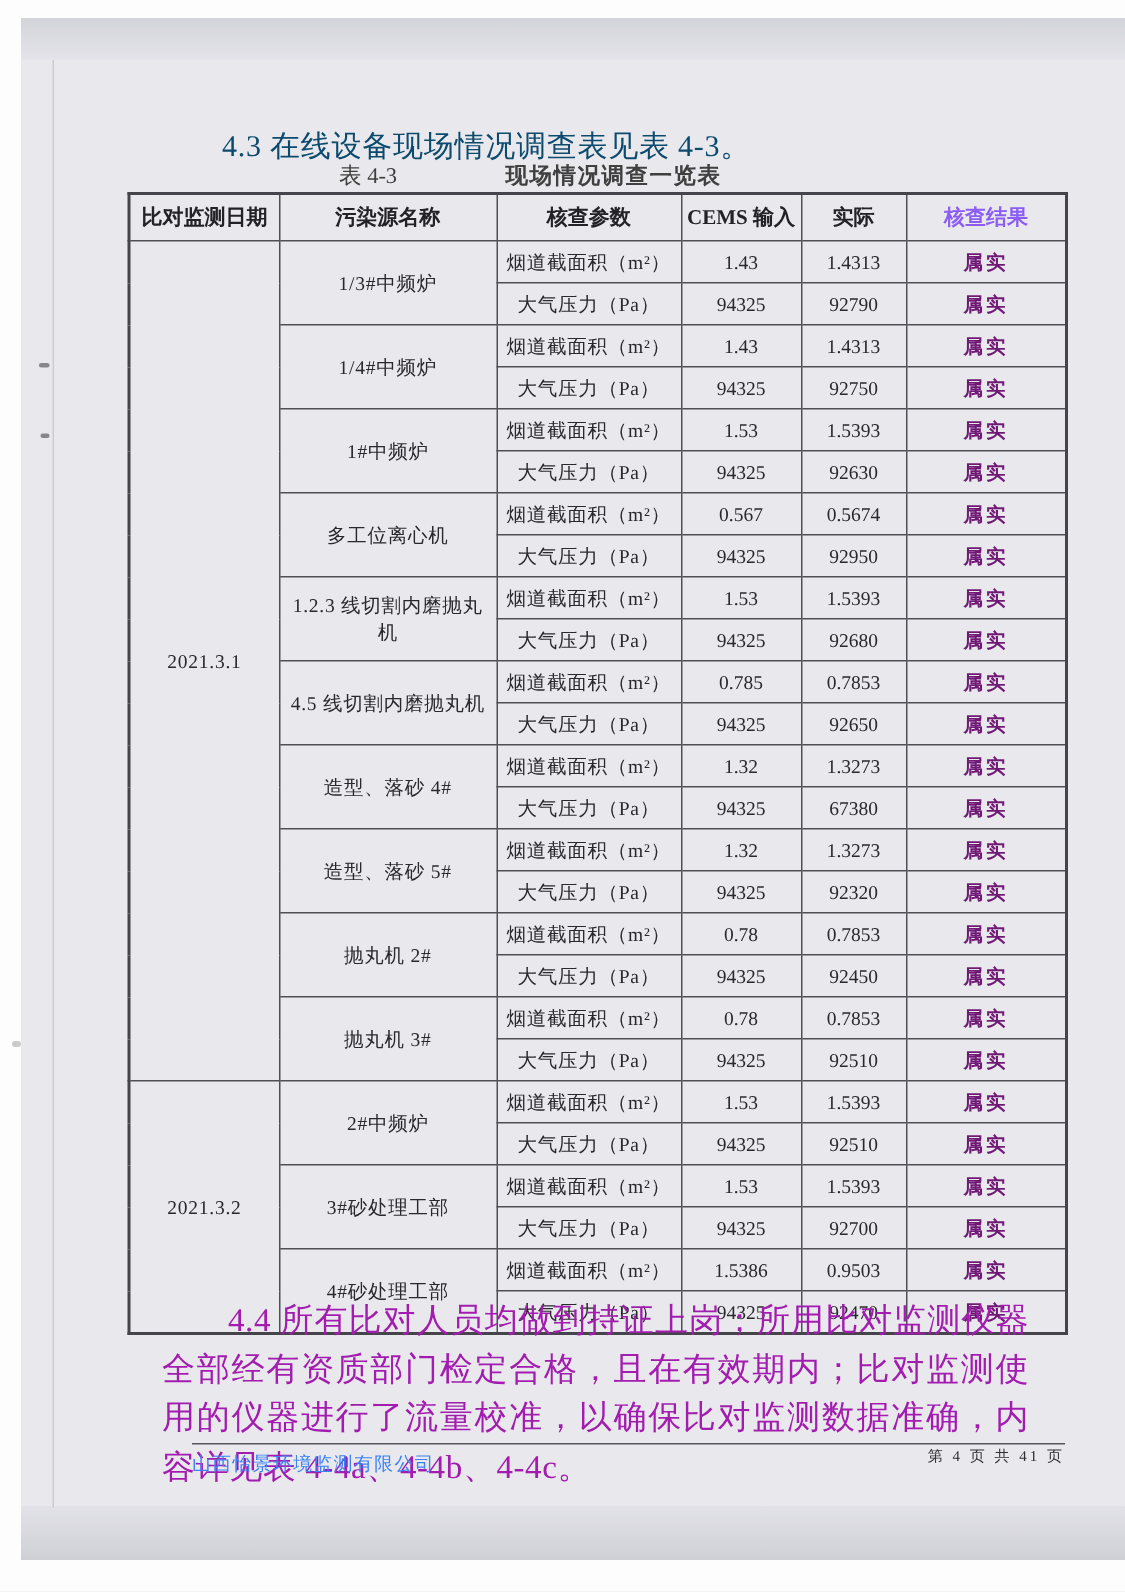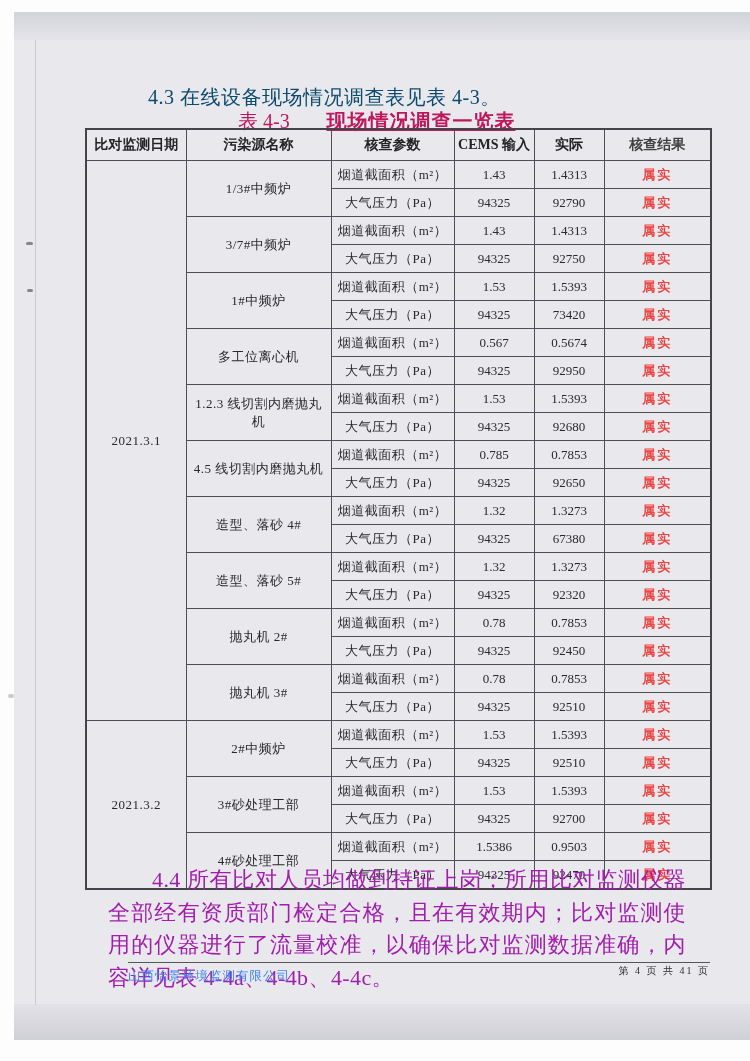--- a/index.html
+++ b/index.html
@@ -29,41 +29,41 @@
   .speck{position:absolute;background:#6d6d72;border-radius:2px;opacity:.8;}
   .speck.s1{left:26px;top:242px;width:7px;height:3px;}
   .speck.s2{left:27px;top:289px;width:6px;height:3px;}
   .speck.s3{left:8px;top:694px;width:6px;height:4px;opacity:.35;}
 
   .heading{
     position:absolute;left:108px;top:84px;width:600px;
     font-size:20px;letter-spacing:.5px;text-indent:2em;color:#0c4a6e;
   }
   .caption{
-    position:absolute;left:120px;top:108px;width:602px;height:20px;
-    font-size:20px;color:#be185d;
+    position:absolute;left:108px;top:108px;width:602px;height:20px;
+    font-size:15px;color:#404040;
   }
   .caption .tbl-label{position:absolute;left:118px;top:0;}
-  .caption .tbl-title{position:absolute;left:0;width:100%;text-align:center;font-weight:bold;letter-spacing:1px;text-decoration:underline;}
+  .caption .tbl-title{position:absolute;left:0;width:100%;text-align:center;font-weight:bold;letter-spacing:1px;}
 
   table.survey{
     position:absolute;left:85px;top:128px;width:625px;
     border-collapse:collapse;table-layout:fixed;
     font-size:13px;color:#28282d;
   }
   table.survey th,table.survey td{
     border:1px solid #4e4e54;
     text-align:center;vertical-align:middle;
     padding:0 2px;overflow:hidden;
   }
   table.survey{border:2px solid #44444a;}
   table.survey thead th{height:30px;font-size:14px;font-weight:bold;color:#232327;}
-  table.survey thead th.result-h{color:#404040;}
+  table.survey thead th.result-h{color:#8b5cf6;}
   table.survey tbody td{height:27px;}
-  td.result-cell{color:#ef4444;font-weight:600;letter-spacing:2px;}
+  td.result-cell{color:#701a75;font-weight:600;letter-spacing:2px;}
   td.param-cell{letter-spacing:.5px;}
   td.date-cell,td.source-cell{letter-spacing:.5px;}
 
   .para44{
     position:absolute;left:108px;top:864px;width:578px;
     font-size:22px;line-height:32.5px;text-align:justify;text-indent:2em;
     letter-spacing:.4px;color:#a21caf;
   }
   .footer-rule{
     position:absolute;left:128px;top:962px;width:582px;height:1px;
@@ -123,21 +123,21 @@
         <td class="actual-cell">1.4313</td>
         <td class="result-cell">属实</td>
       </tr>
       <tr>
         <td class="param-cell">大气压力（Pa）</td>
         <td class="cems-cell">94325</td>
         <td class="actual-cell">92790</td>
         <td class="result-cell">属实</td>
       </tr>
       <tr>
-        <td rowspan="2" class="source-cell">3/7#中频炉</td>
+        <td rowspan="2" class="source-cell">1/4#中频炉</td>
         <td class="param-cell">烟道截面积（m²）</td>
         <td class="cems-cell">1.43</td>
         <td class="actual-cell">1.4313</td>
         <td class="result-cell">属实</td>
       </tr>
       <tr>
         <td class="param-cell">大气压力（Pa）</td>
         <td class="cems-cell">94325</td>
         <td class="actual-cell">92750</td>
         <td class="result-cell">属实</td>
@@ -145,21 +145,21 @@
       <tr>
         <td rowspan="2" class="source-cell">1#中频炉</td>
         <td class="param-cell">烟道截面积（m²）</td>
         <td class="cems-cell">1.53</td>
         <td class="actual-cell">1.5393</td>
         <td class="result-cell">属实</td>
       </tr>
       <tr>
         <td class="param-cell">大气压力（Pa）</td>
         <td class="cems-cell">94325</td>
-        <td class="actual-cell">73420</td>
+        <td class="actual-cell">92630</td>
         <td class="result-cell">属实</td>
       </tr>
       <tr>
         <td rowspan="2" class="source-cell">多工位离心机</td>
         <td class="param-cell">烟道截面积（m²）</td>
         <td class="cems-cell">0.567</td>
         <td class="actual-cell">0.5674</td>
         <td class="result-cell">属实</td>
       </tr>
       <tr>

